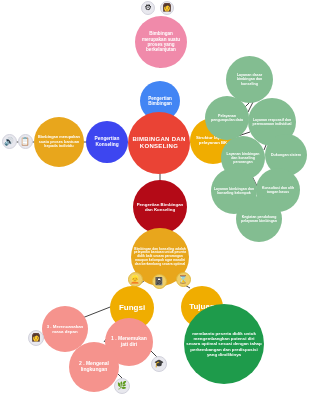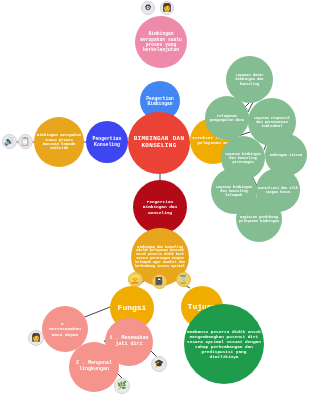--- a/index.html
+++ b/index.html
@@ -18,21 +18,20 @@
     border-radius:50%;
     display:flex;align-items:center;justify-content:center;
     text-align:center;
     color:#fff;
     font-weight:bold;
     line-height:1.15;
     box-sizing:border-box;
     overflow:hidden;
     padding:2px;
     word-break:break-word;
-    font-family:Liberation Mono, monospace;
   }
   .icon-badge{
     position:absolute;
     border-radius:50%;
     background:#e8e8ee;
     border:1px solid #d2d2dc;
     display:flex;align-items:center;justify-content:center;
     font-size:8px;
     line-height:1;
     box-sizing:border-box;

